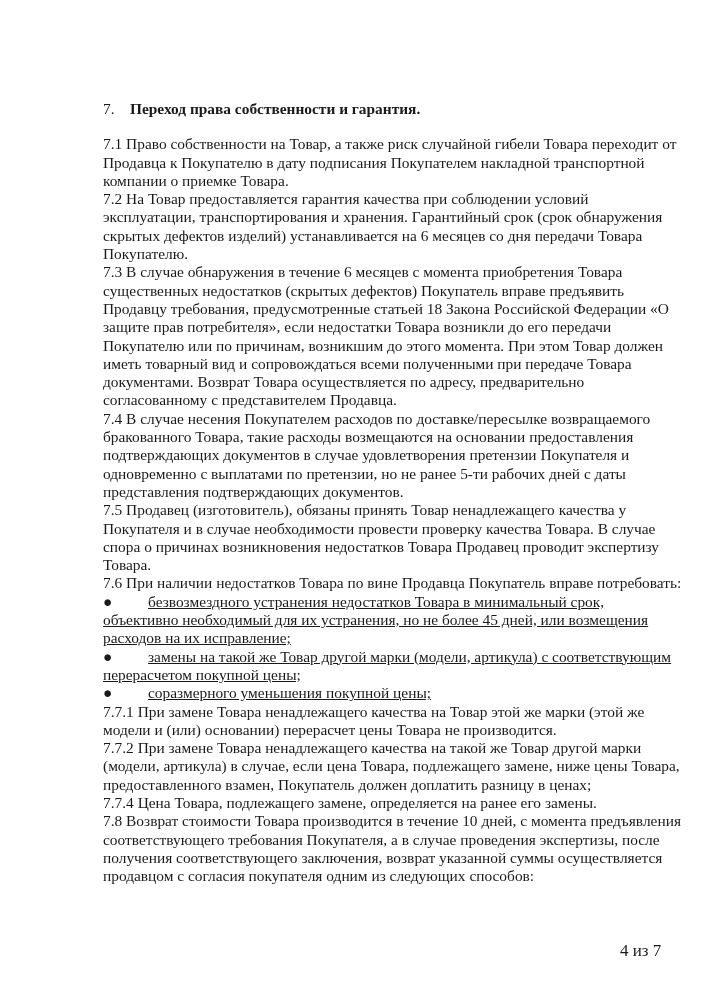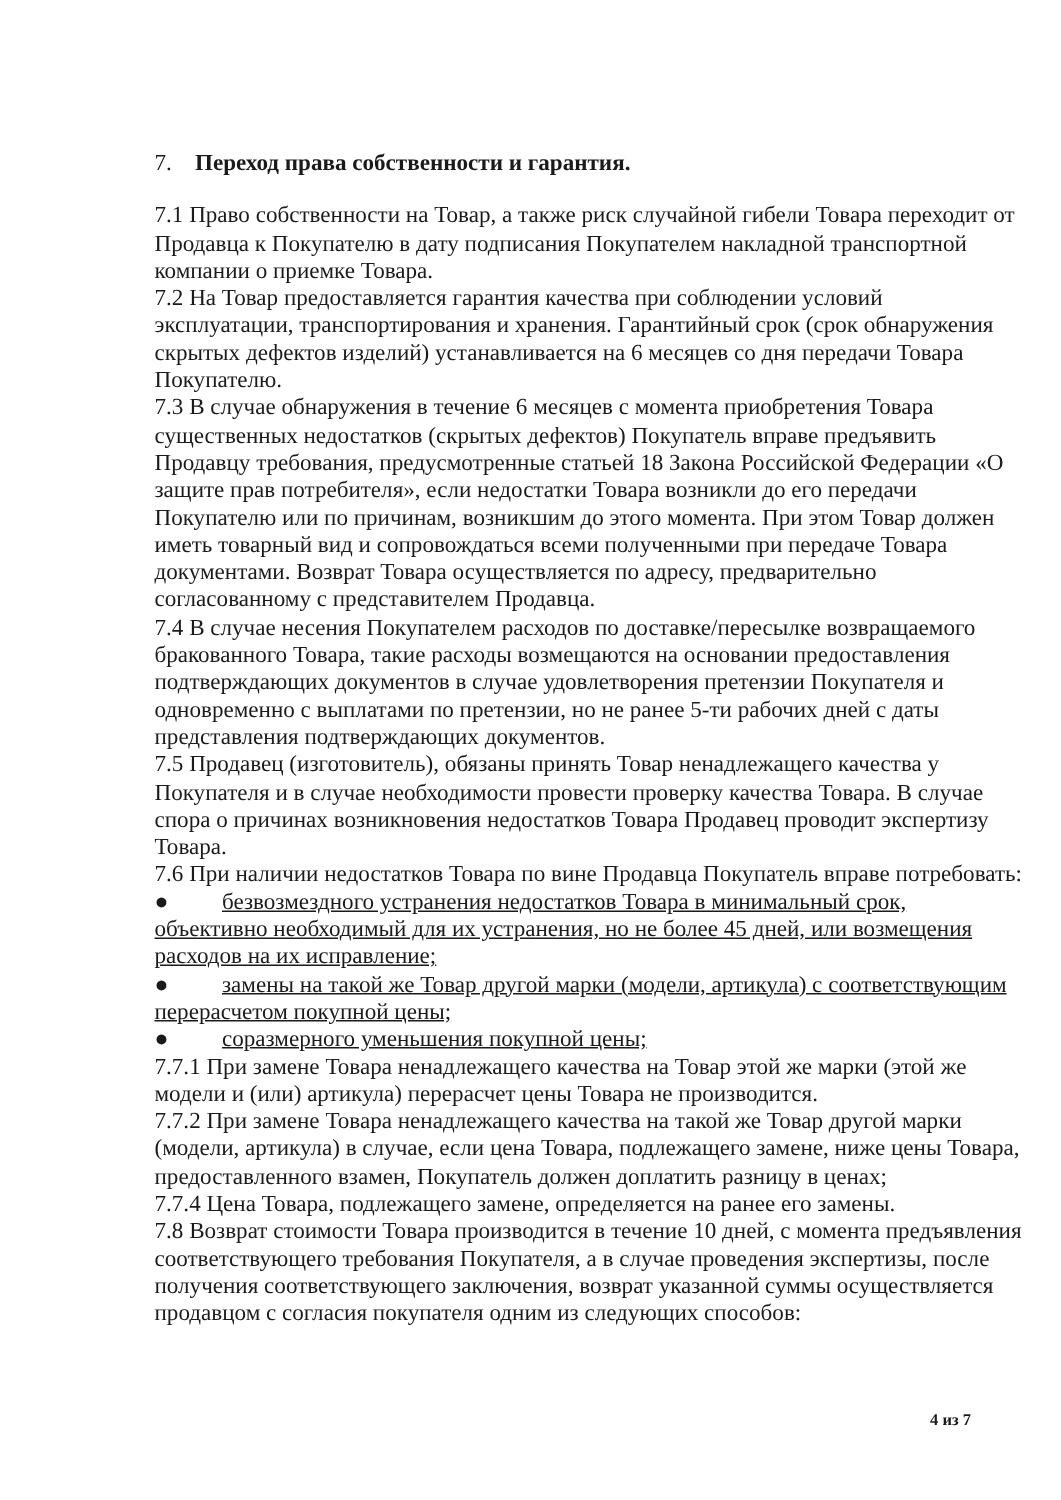--- a/index.html
+++ b/index.html
@@ -10,40 +10,40 @@
     font-size: 15.4px; line-height: 18.3px; color: #1a1a1a;
   }
   .heading { font-weight: bold; margin-bottom: 17px; white-space: nowrap; margin-top: 36px; }
   .heading .num { font-weight: normal; display: inline-block; width: 27px; }
   .para { margin: 0; }
   .bullet { margin: 0; text-decoration: underline; }
   .bullet .dot { display: inline-block; width: 45px; }
   .pagenum {
     position: absolute; left: 620px; top: 941px;
     font-family: "Liberation Serif", "DejaVu Serif", serif;
-    font-size: 11px; color: #1a1a1a; font-weight: bold;
+    font-size: 17px; color: #1a1a1a;
   }
 </style>
 </head>
 <body>
 
 <div class="page">
   <div class="heading">
     <span class="num">7.</span><span>Переход права собственности и гарантия.</span>
   </div>
   <div id="body-blocks">
       <p class="para">7.1 Право собственности на Товар, а также риск случайной гибели Товара переходит от Продавца к Покупателю в дату подписания Покупателем накладной транспортной компании о приемке Товара.</p>
       <p class="para">7.2 На Товар предоставляется гарантия качества при соблюдении условий эксплуатации, транспортирования и хранения. Гарантийный срок (срок обнаружения скрытых дефектов изделий) устанавливается на 6 месяцев со дня передачи Товара Покупателю.</p>
       <p class="para">7.3 В случае обнаружения в течение 6 месяцев с момента приобретения Товара существенных недостатков (скрытых дефектов) Покупатель вправе предъявить Продавцу требования, предусмотренные статьей 18 Закона Российской Федерации «О защите прав потребителя», если недостатки Товара возникли до его передачи Покупателю или по причинам, возникшим до этого момента. При этом Товар должен иметь товарный вид и сопровождаться всеми полученными при передаче Товара документами. Возврат Товара осуществляется по адресу, предварительно согласованному с представителем Продавца.</p>
       <p class="para">7.4 В случае несения Покупателем расходов по доставке/пересылке возвращаемого бракованного Товара, такие расходы возмещаются на основании предоставления подтверждающих документов в случае удовлетворения претензии Покупателя и одновременно с выплатами по претензии, но не ранее 5-ти рабочих дней с даты представления подтверждающих документов.</p>
       <p class="para">7.5 Продавец (изготовитель), обязаны принять Товар ненадлежащего качества у Покупателя и в случае необходимости провести проверку качества Товара. В случае спора о причинах возникновения недостатков Товара Продавец проводит экспертизу Товара.</p>
       <p class="para">7.6 При наличии недостатков Товара по вине Продавца Покупатель вправе потребовать:</p>
       <p class="bullet"><span class="dot">●</span><span>безвозмездного устранения недостатков Товара в минимальный срок, объективно необходимый для их устранения, но не более 45 дней, или возмещения расходов на их исправление;</span></p>
       <p class="bullet"><span class="dot">●</span><span>замены на такой же Товар другой марки (модели, артикула) с соответствующим перерасчетом покупной цены;</span></p>
       <p class="bullet"><span class="dot">●</span><span>соразмерного уменьшения покупной цены;</span></p>
-      <p class="para">7.7.1 При замене Товара ненадлежащего качества на Товар этой же марки (этой же модели и (или) артикула) перерасчет цены Товара не производится.</p>
+      <p class="para">7.7.1 При замене Товара ненадлежащего качества на Товар этой же марки (этой же модели и (или) основании) перерасчет цены Товара не производится.</p>
       <p class="para">7.7.2 При замене Товара ненадлежащего качества на такой же Товар другой марки (модели, артикула) в случае, если цена Товара, подлежащего замене, ниже цены Товара, предоставленного взамен, Покупатель должен доплатить разницу в ценах;</p>
       <p class="para">7.7.4 Цена Товара, подлежащего замене, определяется на ранее его замены.</p>
       <p class="para">7.8 Возврат стоимости Товара производится в течение 10 дней, с момента предъявления соответствующего требования Покупателя, а в случае проведения экспертизы, после получения соответствующего заключения, возврат указанной суммы осуществляется продавцом с согласия покупателя одним из следующих способов:</p>
     </div>
 </div>
 
 <div class="pagenum">4 из 7</div>
 
 </body></html>

